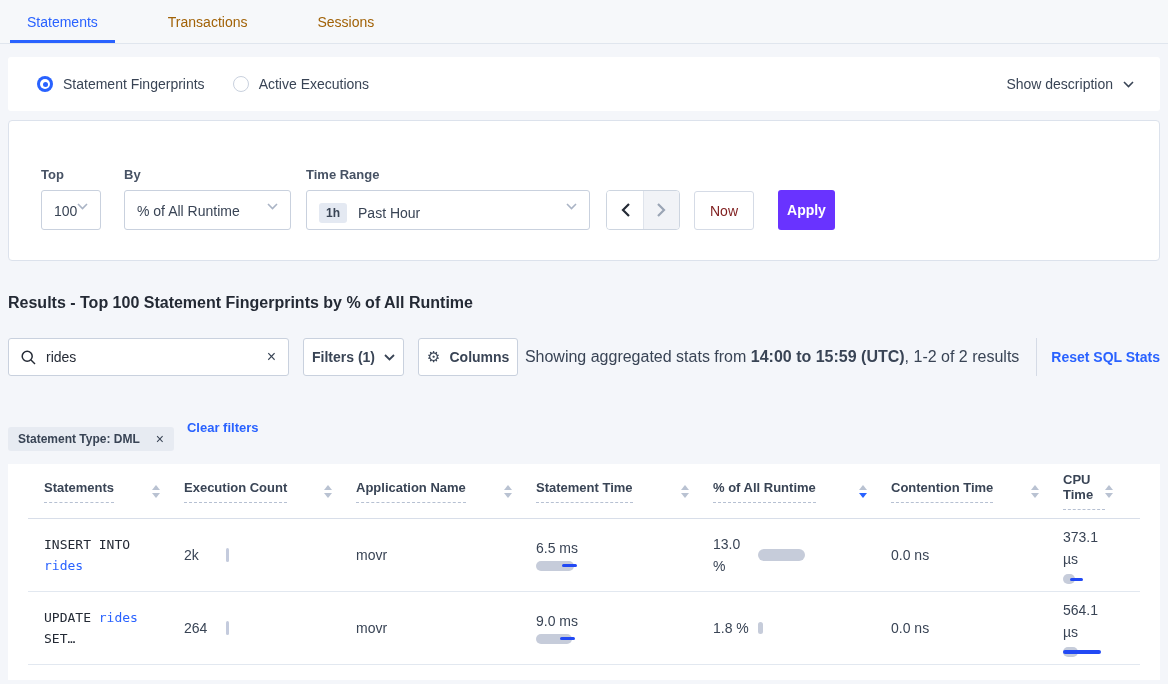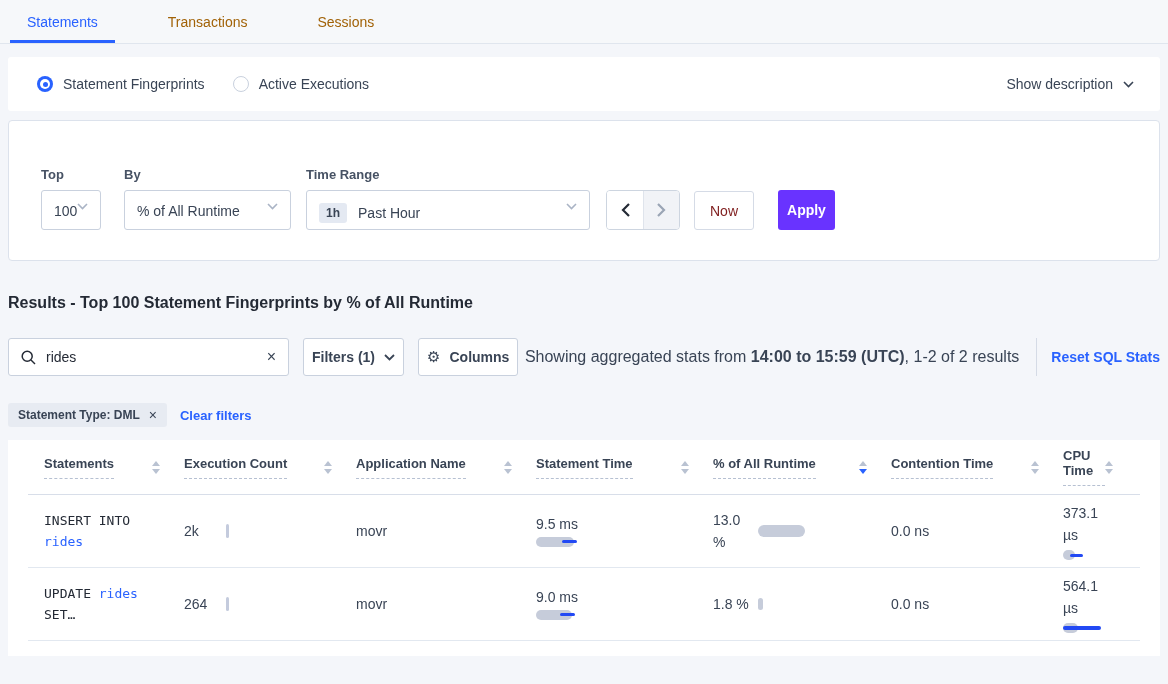--- a/index.html
+++ b/index.html
@@ -55,22 +55,22 @@
   .btn-sec { height:38px; background:#fff; border:1px solid #c9d1de; border-radius:3px; padding:0 8px;
              display:flex; align-items:center; gap:9px; font-size:14px; font-weight:600; color:#394455; margin-left:14px; cursor:pointer; }
   .gear { font-family:"DejaVu Sans", sans-serif; font-size:15px; color:#394455; }
   .spacer { flex:1; }
   .summary { font-size:16px; color:#394455; white-space:nowrap; }
   .summary b { font-weight:700; }
   .vdiv { width:1px; height:38px; background:#d5dbe6; margin:0 14px 0 17px; }
   .link { color:#2962ff; font-size:14px; font-weight:600; cursor:pointer; white-space:nowrap; }
 
   .pill-row { margin:27px 8px 0; display:flex; align-items:center; }
-  .pill { background:#e7ebf2; border-radius:3px; height:24px; padding:0 10px; display:flex; align-items:center; gap:9px;
-          font-size:12px; font-weight:700; color:#394455; }
+  .pill { background:#e7ebf2; border-radius:3px; height:24px; padding:0 10px; display:flex; align-items:center; gap:16px;
+          font-size:12px; font-weight:700; color:#394455;margin-top:24px; }
   .pill .icon-x { font-size:14px; font-weight:400; }
   .clear-link { margin-left:13px; font-size:13px; }
 
   
   .table-card { margin:13px 8px 0; background:#fff; padding:0 20px 15px; }
   .thead, .trow { display:flex; padding-left:16px; align-items:center; }
   .thead { height:55px; border-bottom:1px solid #d8dee9; }
   .trow { height:73px; border-bottom:1px solid #e2e8f0; font-size:14px; color:#394455; }
   .c-stmt { width:140px; } .c-exec { width:172px; } .c-app { width:180px; }
   .c-time { width:177px; } .c-pct { width:178px; } .c-cont { width:172px; }
@@ -266,21 +266,21 @@
       <div><span>INSERT INTO</span> <span class="sql-link"></span></div>
       <div><span class="sql-link">rides</span><span></span></div>
     </div>
     <div class="c-exec cell-exec">
       <span>2k</span>
       <span class="exec-tick" style="height:14px"></span>
     </div>
     <div class="c-app">movr</div>
     <div class="c-time">
       <div class="metric">
-        <span class="val">9.5 ms</span>
+        <span class="val">6.5 ms</span>
         <span class="barwrap">
             <span class="bar-grey" style="width:38px"></span>
             <span class="bar-blue" style="left:26px;width:15px"></span>
           </span>
       </div>
     </div>
     <div class="c-pct cell-pct">
       <span class="pct-text">13.0 %</span>
       <span class="pct-bar" style="width:47px"></span>
     </div>

